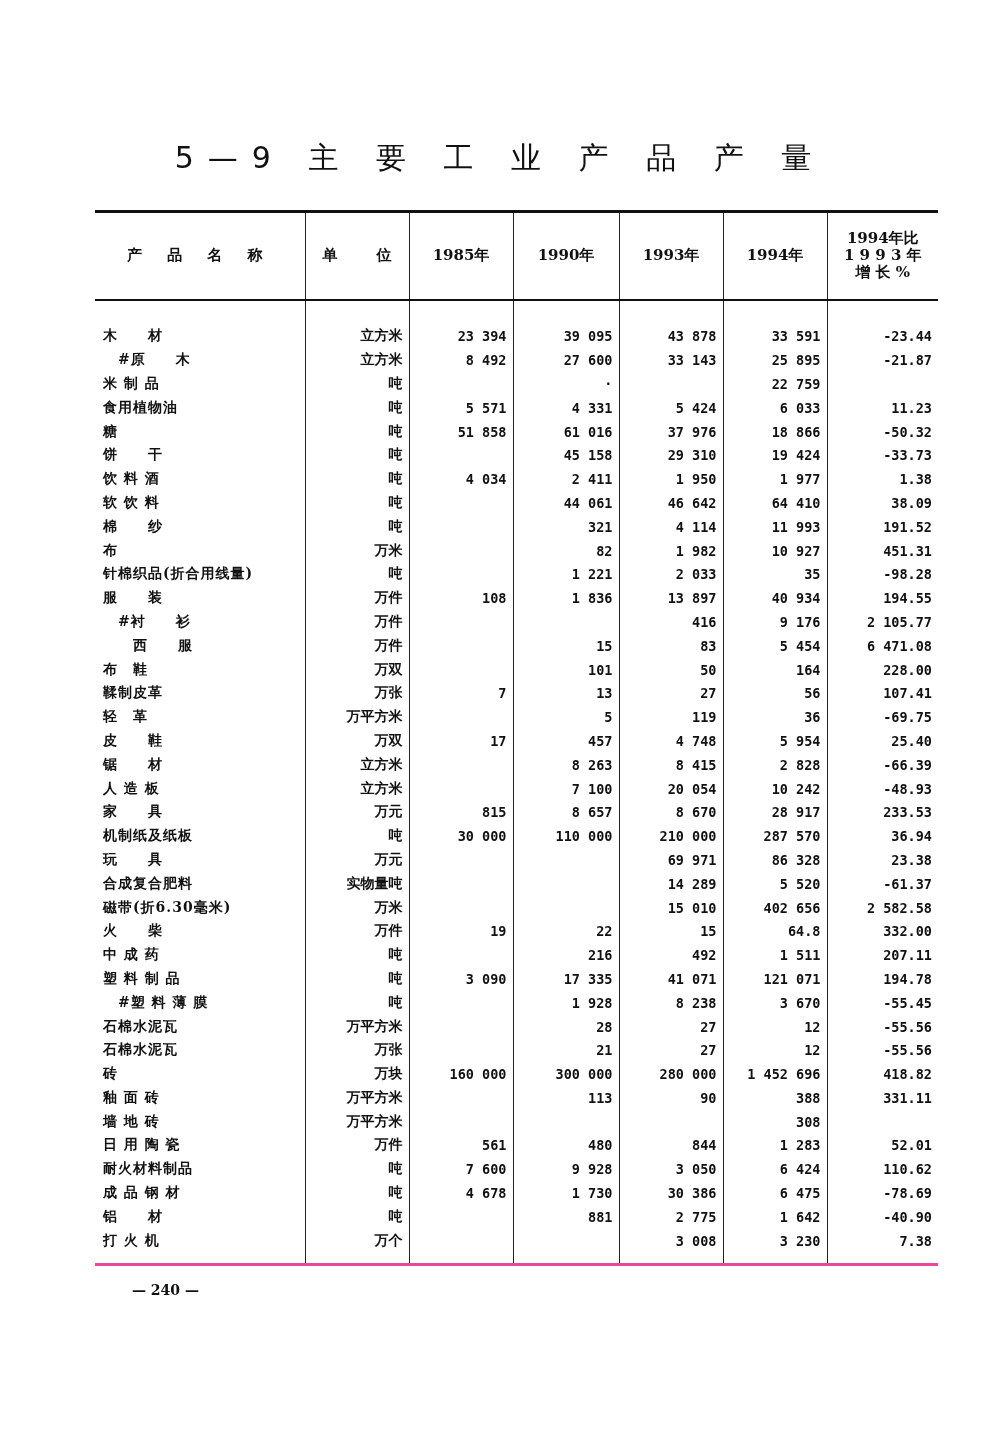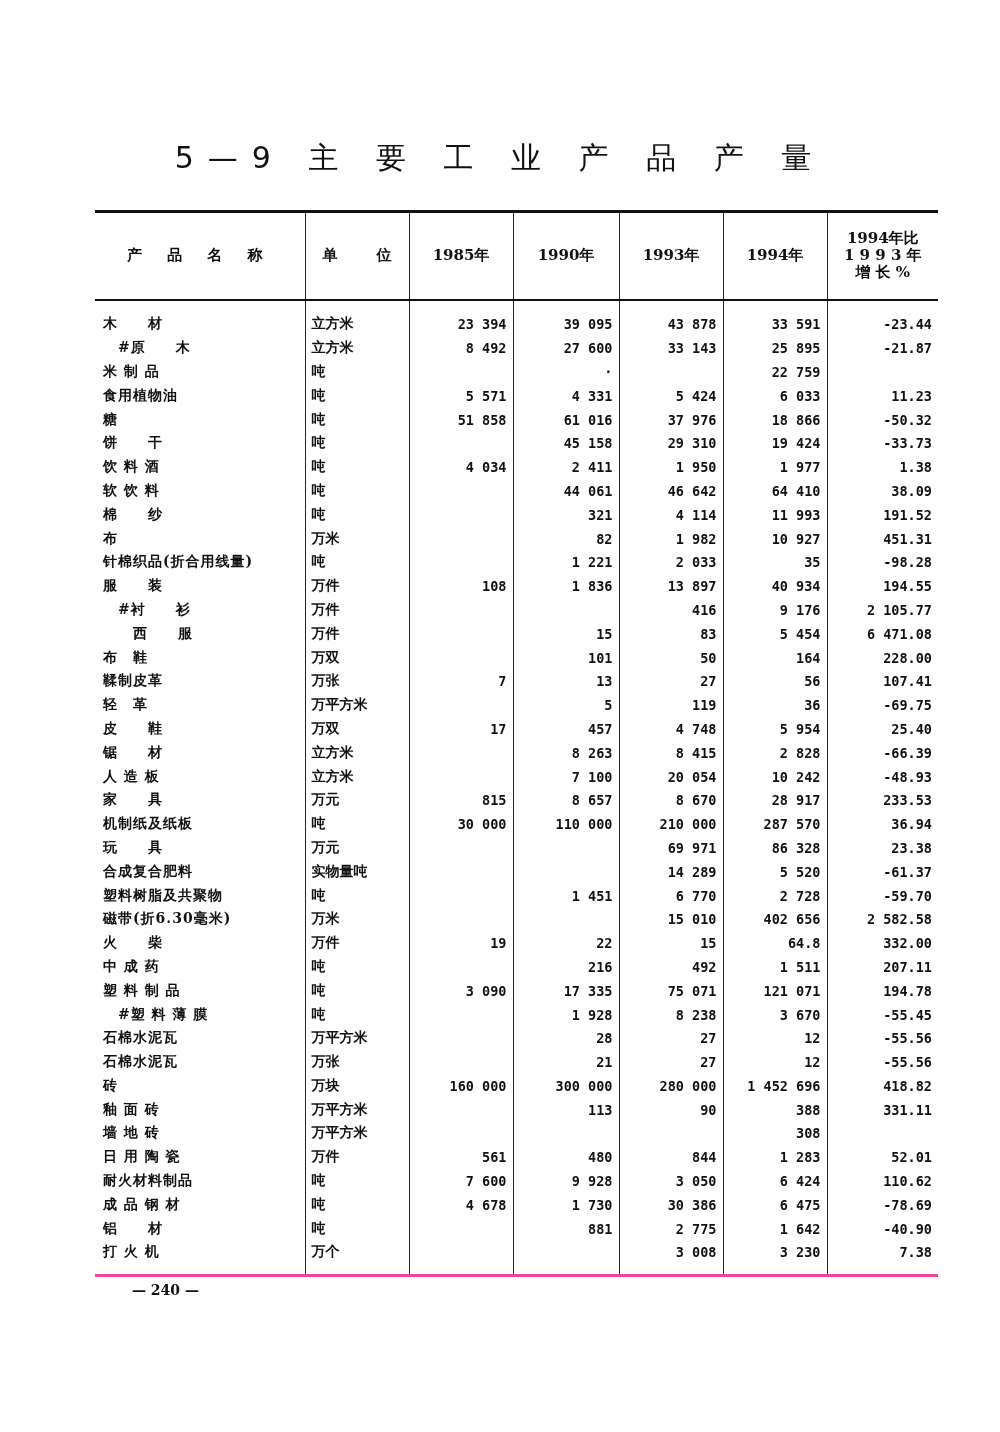--- a/index.html
+++ b/index.html
@@ -24,24 +24,24 @@
     font-weight: bold; font-size: 15px; text-align: center; vertical-align: middle;
     border-top: 3px solid #111; border-bottom: 2px solid #111;
     border-left: 1.5px solid #222; padding: 0 4px; line-height: 17px;
   }
   thead th:first-child { border-left: none; }
   tbody td {
     height: 23.8px; padding: 0 6px; border-left: 1.5px solid #222;
     white-space: nowrap; vertical-align: middle;
   }
   tbody td:first-child { border-left: none; padding-left: 8px; }
-  tbody tr:first-child td { padding-top: 12px; }
+  tbody tr:first-child td { padding-top: 24px; }
   tbody tr:last-child td { border-bottom: 3px solid #ec4899; padding-bottom: 10px; }
   td.name { text-align: left; letter-spacing: 1px; }
-  td.unit { text-align: left; }
+  td.unit { text-align: right; }
   td.num { text-align: right; font-family: "DejaVu Sans Mono", "Liberation Mono", monospace; font-size: 13.5px; }
   .hdr-name { letter-spacing: 10px; }
   .hdr-unit { word-spacing: 34px; }
   .footer {
     position: absolute; left: 132px; top: 1282px; font-size: 14px; font-weight: bold;
   }
 </style>
 </head>
 <body>
 
@@ -284,29 +284,20 @@
         <tr>
           <td class="name">合成复合肥料</td>
           <td class="unit">实物量吨</td>
           <td class="num"></td>
           <td class="num"></td>
           <td class="num">14 289</td>
           <td class="num">5 520</td>
           <td class="num">-61.37</td>
         </tr>
         <tr>
-          <td class="name">塑料树脂及共聚物</td>
-          <td class="unit">吨</td>
-          <td class="num"></td>
-          <td class="num">1 451</td>
-          <td class="num">6 770</td>
-          <td class="num">2 728</td>
-          <td class="num">-59.70</td>
-        </tr>
-        <tr>
           <td class="name">磁带(折6.30毫米)</td>
           <td class="unit">万米</td>
           <td class="num"></td>
           <td class="num"></td>
           <td class="num">15 010</td>
           <td class="num">402 656</td>
           <td class="num">2 582.58</td>
         </tr>
         <tr>
           <td class="name">火　　柴</td>
@@ -324,21 +315,21 @@
           <td class="num">216</td>
           <td class="num">492</td>
           <td class="num">1 511</td>
           <td class="num">207.11</td>
         </tr>
         <tr>
           <td class="name">塑 料 制 品</td>
           <td class="unit">吨</td>
           <td class="num">3 090</td>
           <td class="num">17 335</td>
-          <td class="num">75 071</td>
+          <td class="num">41 071</td>
           <td class="num">121 071</td>
           <td class="num">194.78</td>
         </tr>
         <tr>
           <td class="name">　#塑 料 薄 膜</td>
           <td class="unit">吨</td>
           <td class="num"></td>
           <td class="num">1 928</td>
           <td class="num">8 238</td>
           <td class="num">3 670</td>

